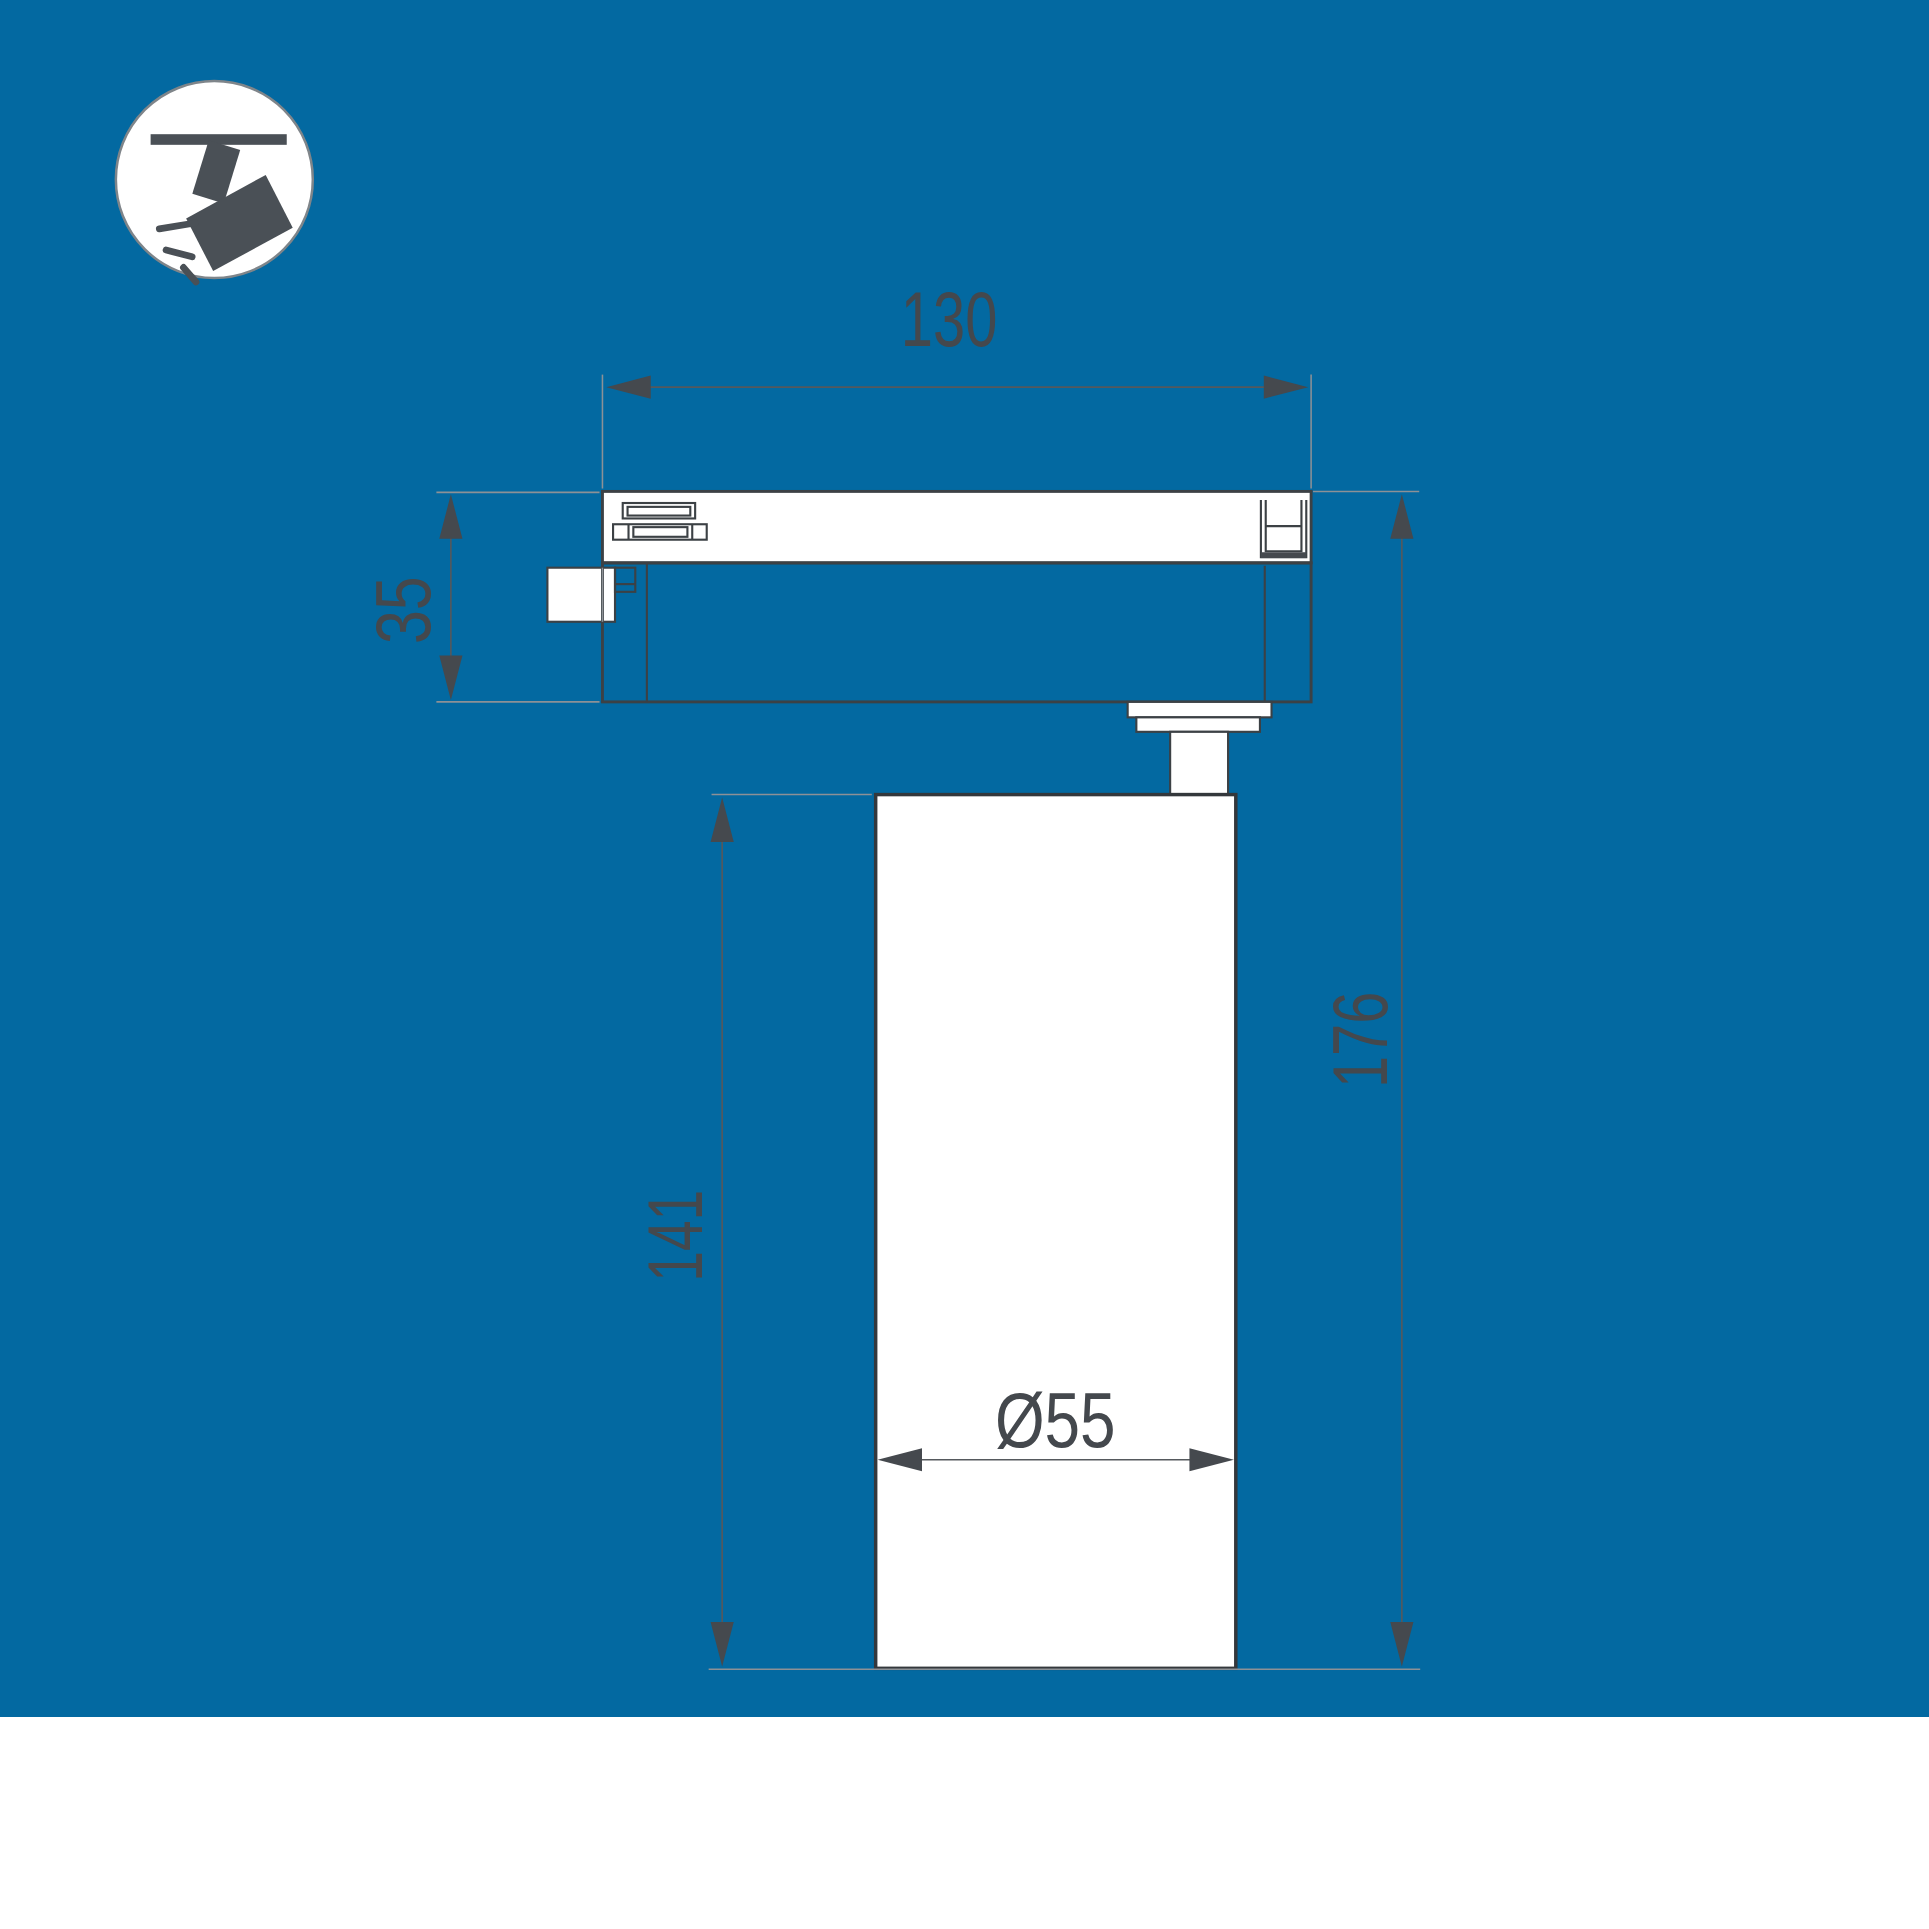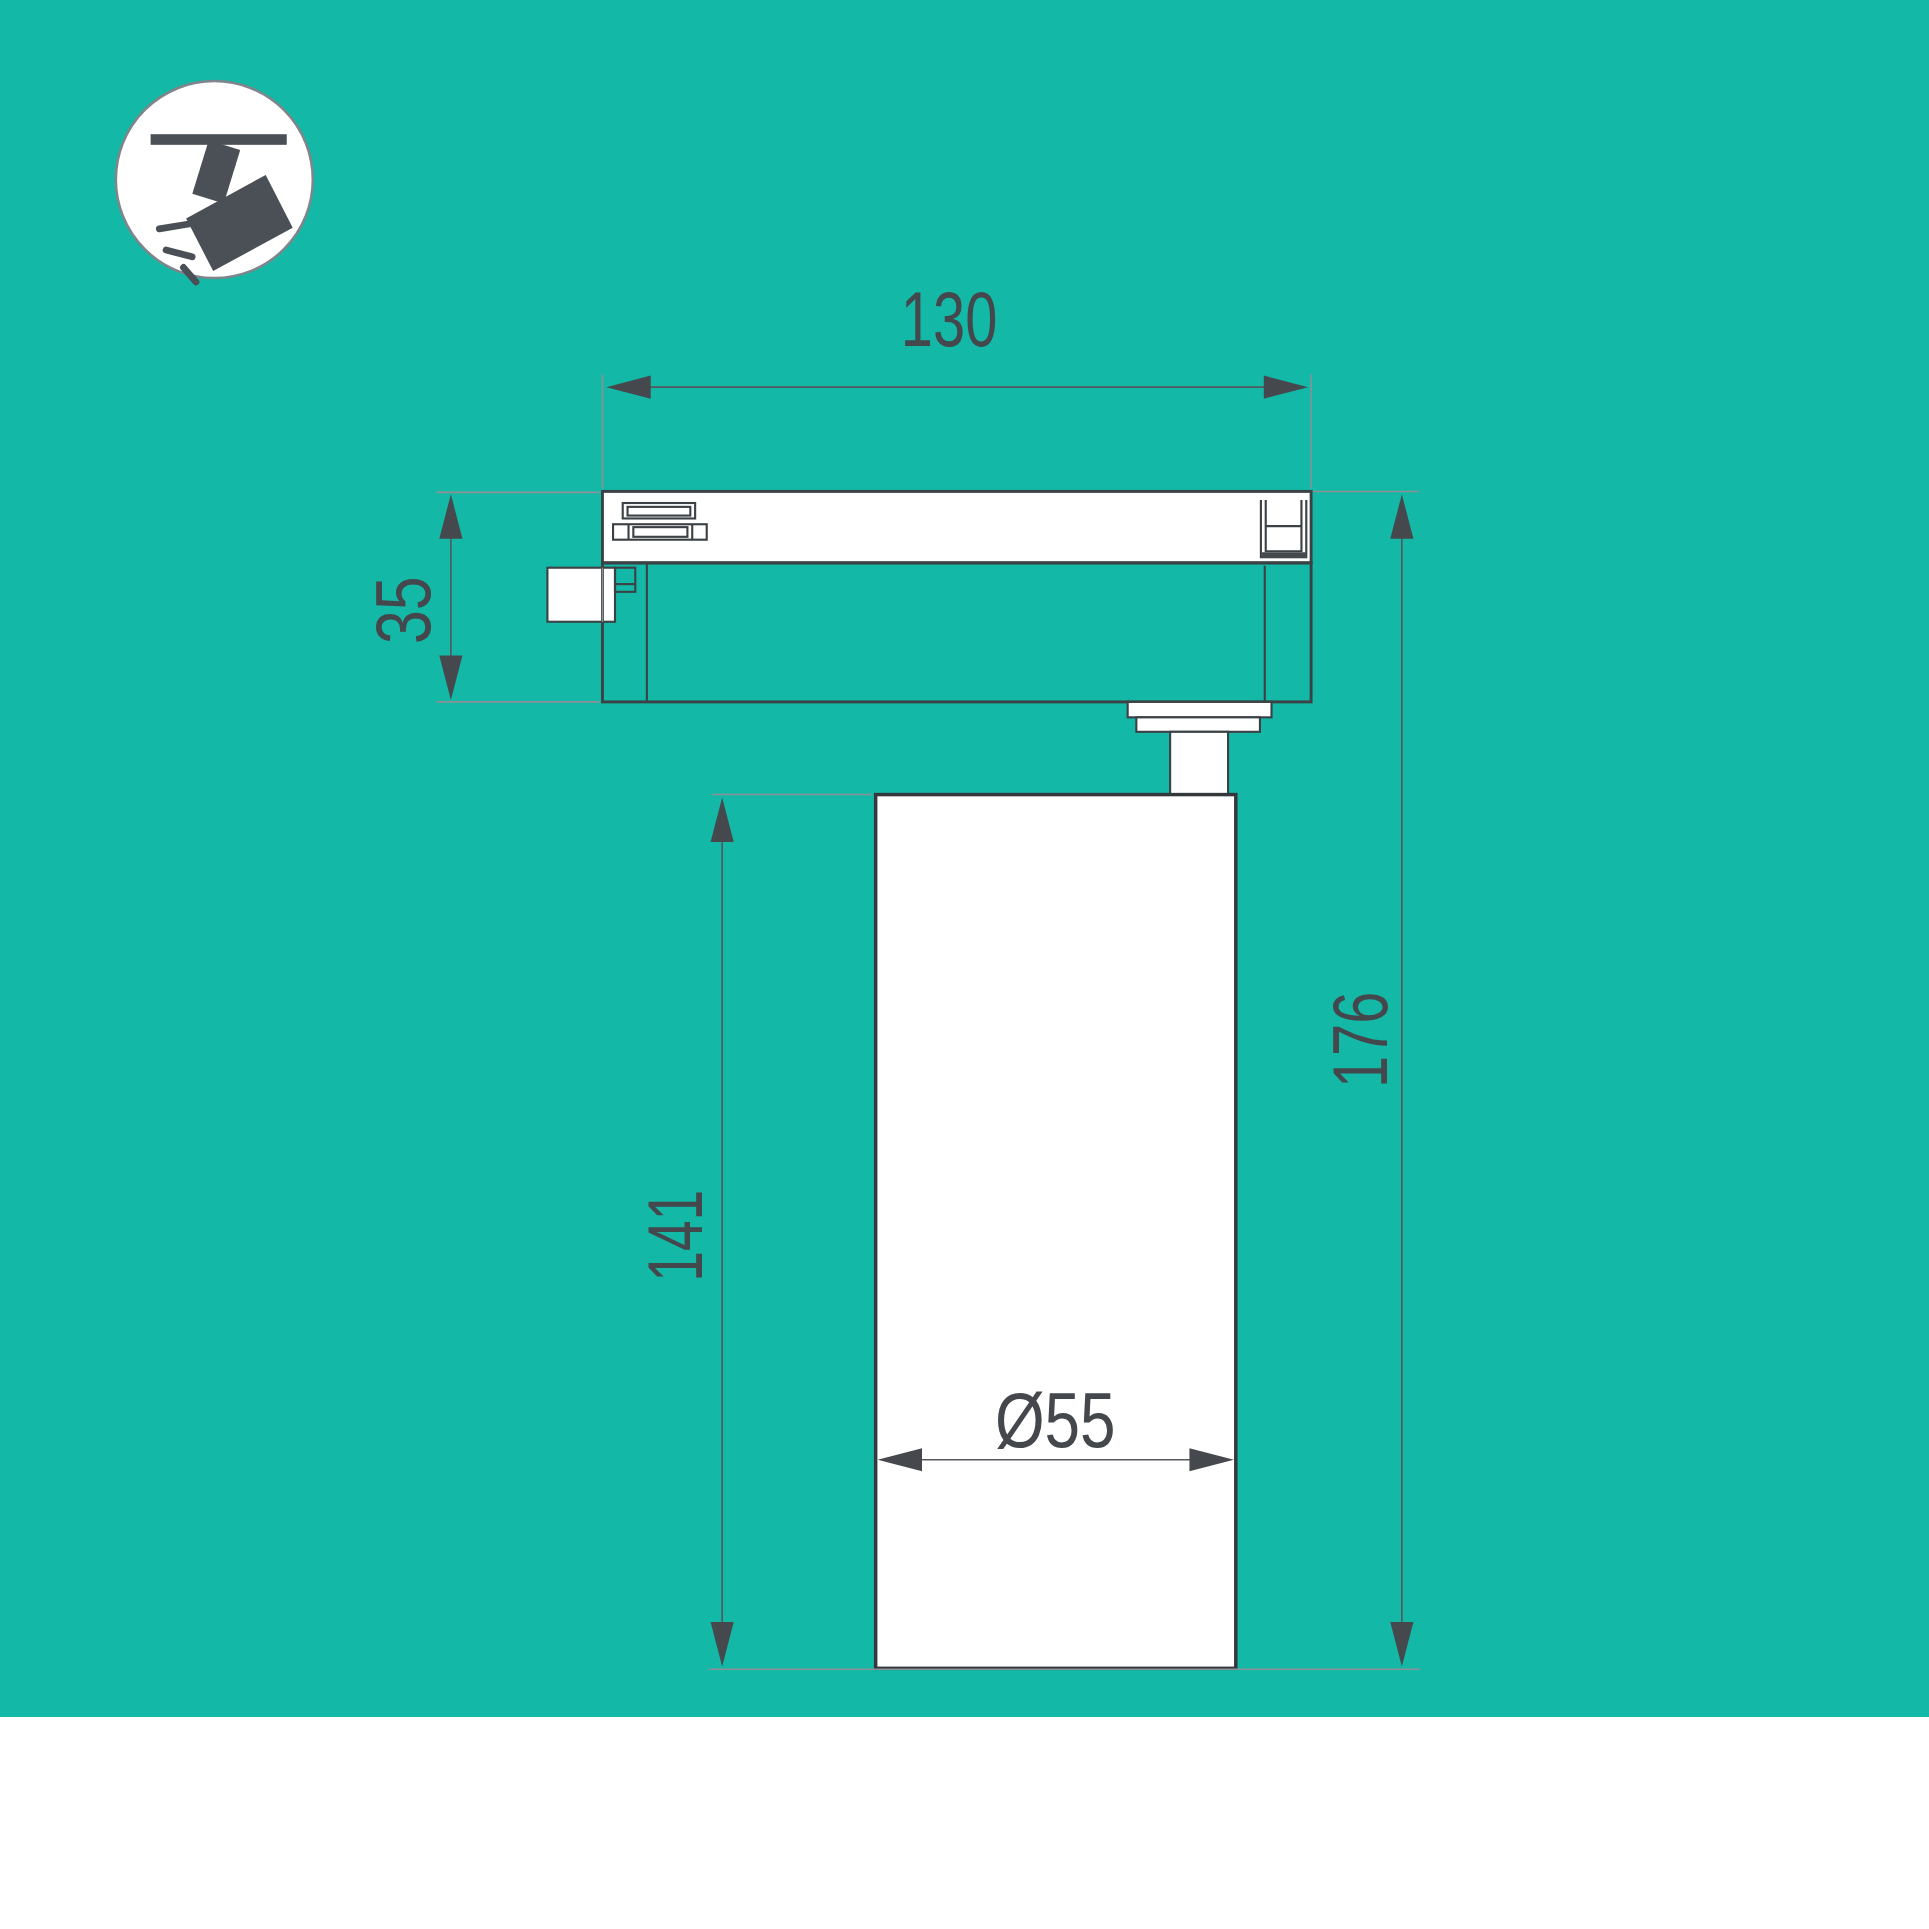--- a/index.html
+++ b/index.html
@@ -1,16 +1,16 @@
 <!DOCTYPE html>
 <html><head>
 <meta charset="utf-8">
 <style>
   html,body{margin:0;padding:0;background:#ffffff;}
-  .stage{position:relative;width:1929px;height:1717px;background:#14b8a6;overflow:hidden;
+  .stage{position:relative;width:1929px;height:1717px;background:#0369a1;overflow:hidden;
          font-family:"Liberation Sans", sans-serif;}
   svg{display:block;}
   
   .outline      {fill:none;stroke:#3c4145;stroke-width:3;}
   .outline-thin {fill:none;stroke:#3c4145;stroke-width:2.2;}
   .outline-heavy{fill:none;stroke:#34383c;stroke-width:3.6;}
   .fill-white   {fill:#ffffff;}
   .dimline      {fill:none;stroke:#55595d;stroke-width:1.7;}
   .extline      {fill:none;stroke:#8d9196;stroke-width:1.6;}
   .arrow        {fill:#45494e;stroke:none;}

